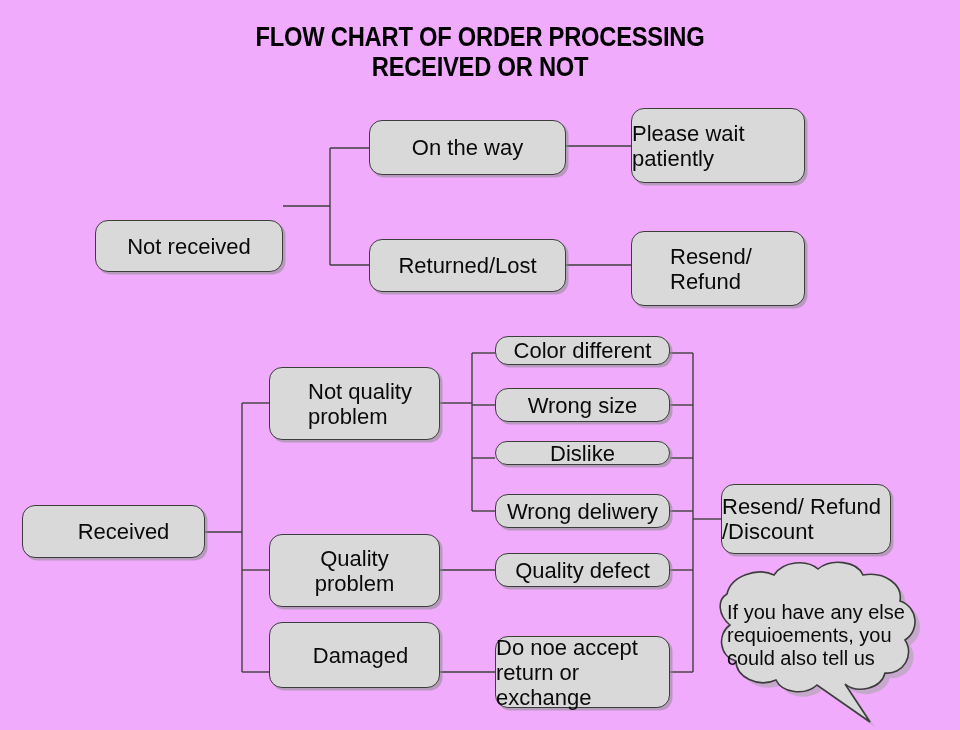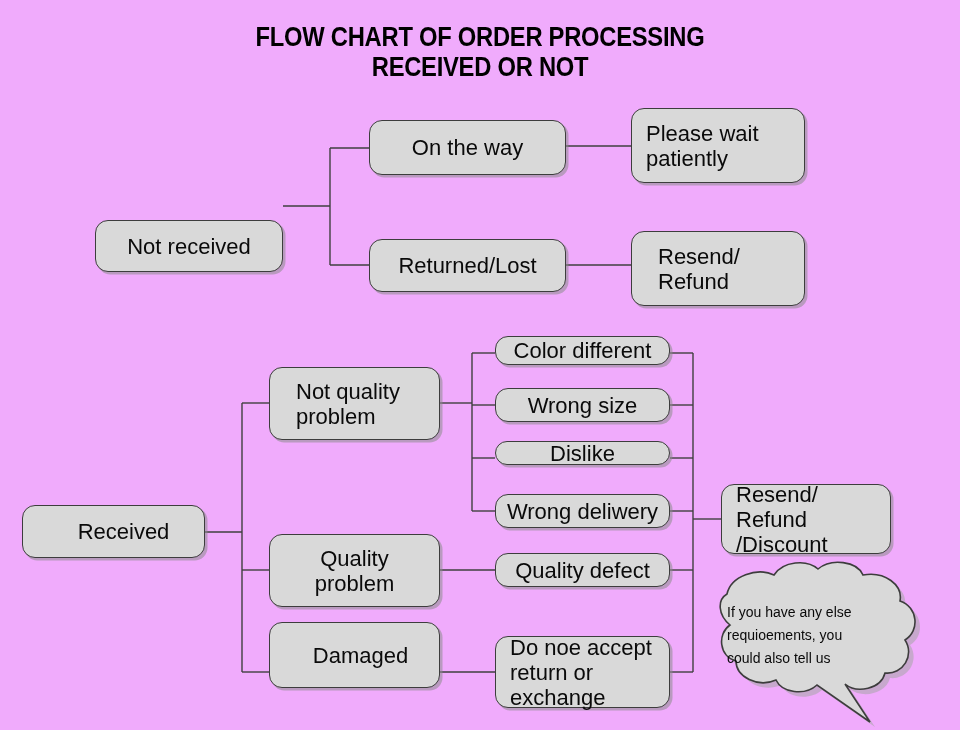--- a/index.html
+++ b/index.html
@@ -67,31 +67,31 @@
     border-radius: 13px;
     box-shadow: 2.5px 2.5px 0 rgba(140,140,140,0.55);
     display: flex;
     align-items: center;
     color: #0a0a0a;
     font-size: 22px;
     line-height: 25px;
     white-space: pre-line;
   }
   .node.center   { justify-content: center; text-align: center; }
-  .node.leftpad  { justify-content: flex-start; text-align: left; padding-left: 14px; }
-  .node.innerpad { justify-content: flex-start; text-align: left; padding-left: 26px; }
+  .node.leftpad  { justify-content: flex-start; text-align: left; }
+  .node.innerpad { justify-content: flex-start; text-align: left; padding-left: 38px; }
 
   
   #bubble-text {
     position: absolute;
     left: 727px;
     top: 601px;
     width: 210px;
     color: #0a0a0a;
-    font-size: 14px;
+    font-size: 20px;
     line-height: 23px;
     white-space: pre-line;
   }
 </style>
 </head>
 <body>
 
 <div id="page">
 
   <div id="title">FLOW CHART OF ORDER PROCESSING

